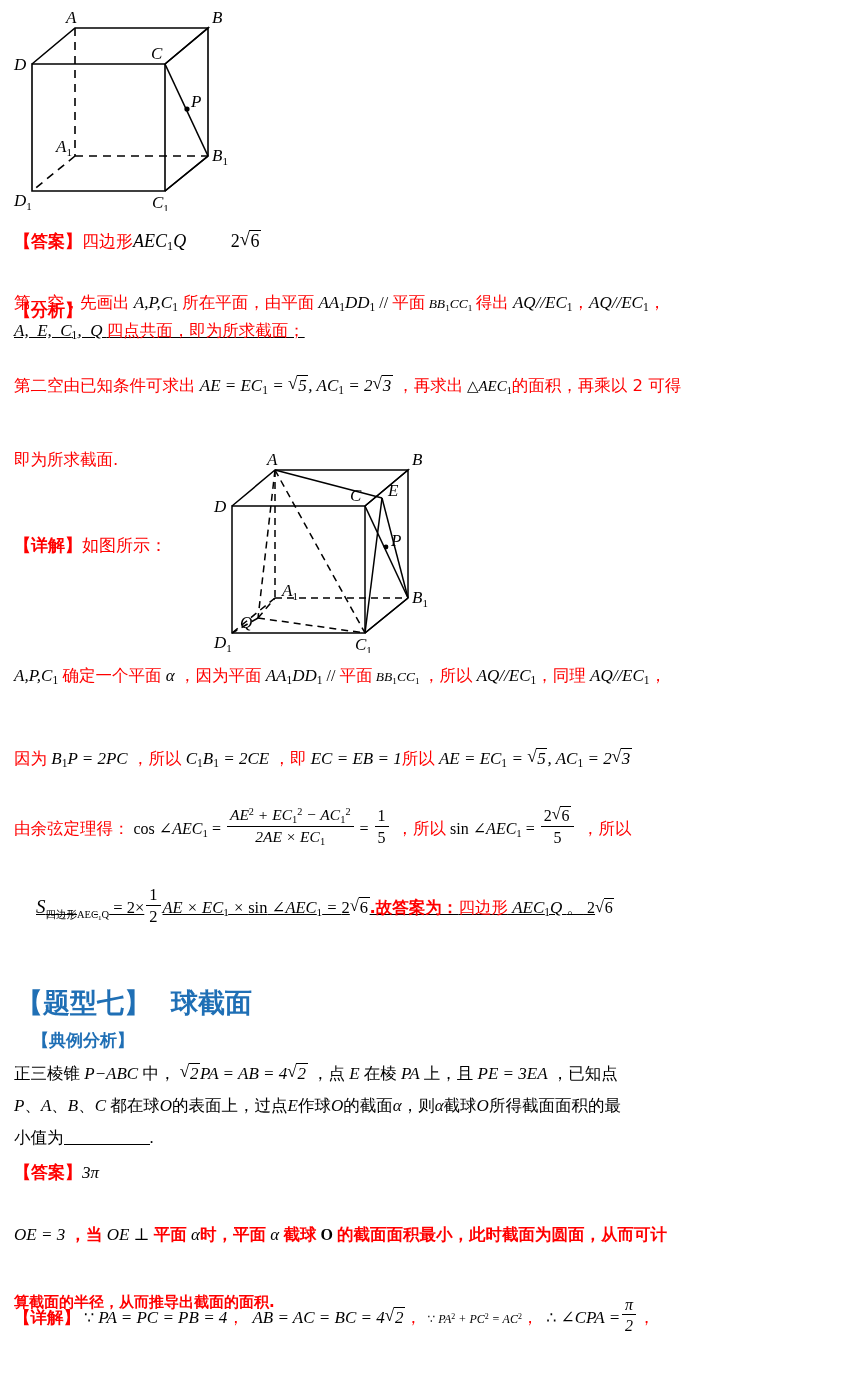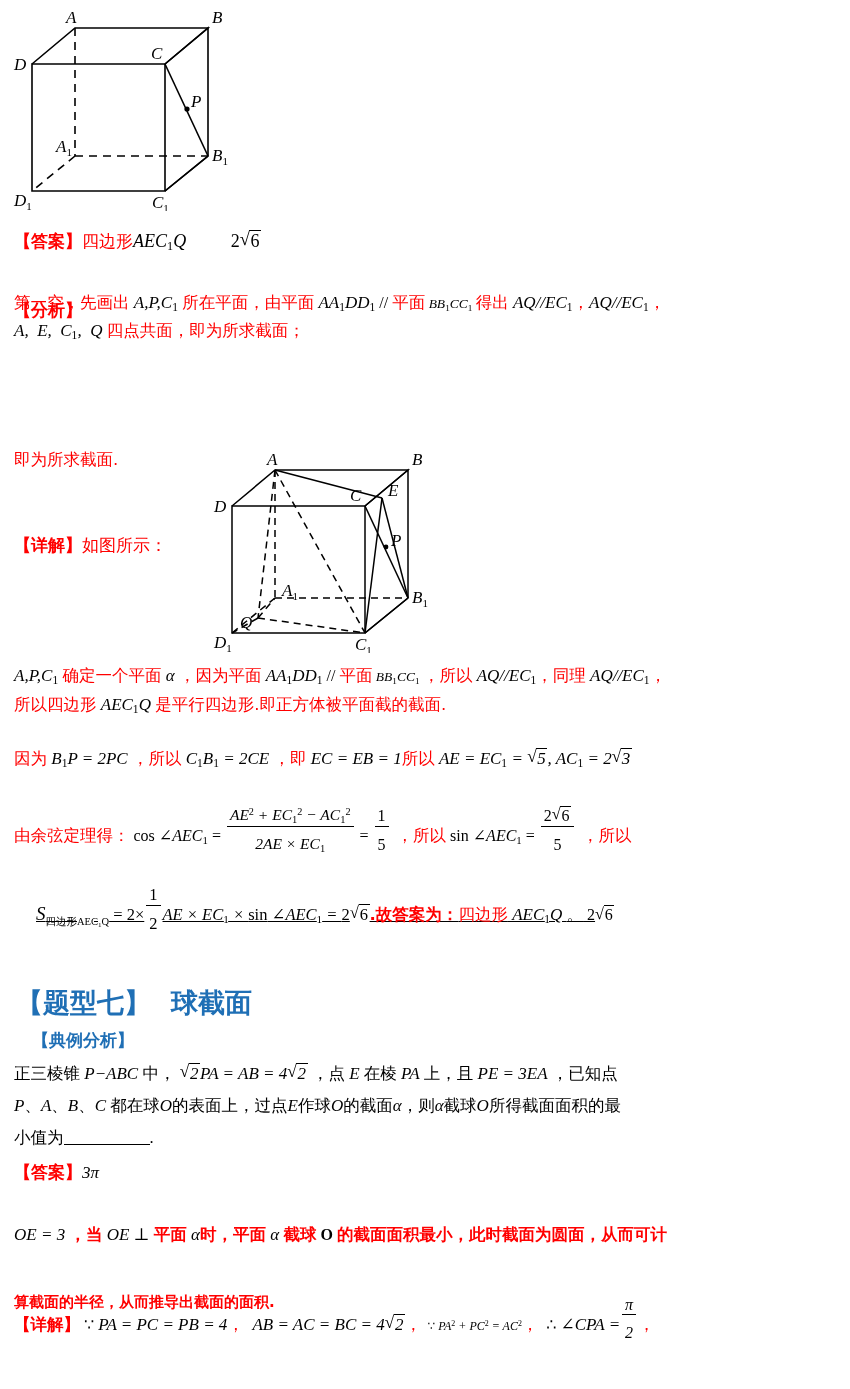--- a/index.html
+++ b/index.html
@@ -62,21 +62,21 @@
 
   
   .frac {
     display: inline-block;
     vertical-align: -0.52em;
     text-align: center;
     line-height: 1.08;
     margin: 0 2px;
   }
   .frac > .num { display: block; padding: 0 3px 1px 3px; }
-  .frac > .den { display: block; padding: 9px 3px 0 3px; border-top: 1.2px solid currentColor; }
+  .frac > .den { display: block; padding: 2px 3px 0 3px; border-top: 1.2px solid currentColor; }
 
   
   .ln {
     position: absolute;
     white-space: nowrap;
   }
 
   .fig { position: absolute; }
   .fig svg { display: block; }
 
@@ -136,24 +136,27 @@
     <span style="display:inline-block;width:36px;"></span>
     <span class="mr black" style="font-size:18px;">2<span class="sqrt"><span>6</span></span></span>
   </div>
 
   <div class="ln cn bold red" style="left:14px; top:262px; font-size:17px;">【分析】</div>
 
   <div class="ln" style="left:14px; top:292px; font-size:16.5px;">
     <span class="cn red">第一空，先画出</span><span class="mi black" style="font-size:17px;">&nbsp;A,P,C<sub>1</sub>&nbsp;</span><span class="cn red">所在平面，由平面</span><span class="mi black" style="font-size:17px;">&nbsp;AA<sub>1</sub>DD<sub>1</sub></span><span class="mr black" style="font-size:16px;">&nbsp;//&nbsp;</span><span class="cn red">平面</span><span class="mi black" style="font-size:13.5px;">&nbsp;BB<sub>1</sub>CC<sub>1</sub>&nbsp;</span><span class="cn red">得出</span><span class="mi black" style="font-size:17px;">&nbsp;AQ//EC<sub>1</sub></span><span class="cn red">，</span><span class="mi black" style="font-size:17px;">AQ//EC<sub>1</sub></span><span class="cn red">，</span>
   </div>
 
-  <div class="ln" style="left:14px; top:320px; font-size:16.5px;">
+  <div class="ln" style="left:14px; top:320px; font-size:16.5px;text-decoration:underline;">
     <span class="mi black" style="font-size:17px;">A,&nbsp; E,&nbsp; C<sub>1</sub>,&nbsp; Q&nbsp;</span><span class="cn red">四点共面，即为所求截面；</span>
   </div>
 
+  <div class="ln" style="left:14px; top:375px; font-size:16.5px;">
+    <span class="cn red">第二空由已知条件可求出</span><span class="mi black" style="font-size:17px;">&nbsp;AE = EC<sub>1</sub> = <span class="sqrt"><span>5</span></span>, AC<sub>1</sub> = 2<span class="sqrt"><span>3</span></span>&nbsp;</span><span class="cn red">，再求出</span><span class="mi black" style="font-size:15px;">&nbsp;△AEC<sub>1</sub></span><span class="cn red">的面积，再乘以 2 可得</span>
+  </div>
 
   <div class="ln cn red" style="left:14px; top:412px; font-size:16.5px;">即为所求截面.</div>
 
   <div class="ln" style="left:14px; top:534px; font-size:17px;text-align:center;">
     <span class="cn bold red">【详解】</span><span class="cn red">如图所示：</span>
   </div>
 
   <div class="fig" style="left:210px; top:448px;">
     <svg width="250" height="205" viewBox="0 0 250 205">
 
@@ -201,23 +204,20 @@
       <text x="202" y="155" font-family="Liberation Serif, serif" font-style="italic" font-size="17">B<tspan font-size="11" dy="4" font-style="normal">1</tspan></text>
       <text x="4" y="200" font-family="Liberation Serif, serif" font-style="italic" font-size="17">D<tspan font-size="11" dy="4" font-style="normal">1</tspan></text>
       <text x="145" y="202" font-family="Liberation Serif, serif" font-style="italic" font-size="17">C<tspan font-size="11" dy="4" font-style="normal">1</tspan></text>
     </svg>
   </div>
 
   <div class="ln" style="left:14px; top:665px; font-size:16.5px;text-align:right;">
     <span class="mi black" style="font-size:17px;">A,P,C<sub>1</sub>&nbsp;</span><span class="cn red">确定一个平面</span><span class="mi black" style="font-size:17px;">&nbsp;α&nbsp;</span><span class="cn red">，因为平面</span><span class="mi black" style="font-size:17px;">&nbsp;AA<sub>1</sub>DD<sub>1</sub></span><span class="mr black" style="font-size:16px;">&nbsp;//&nbsp;</span><span class="cn red">平面</span><span class="mi black" style="font-size:13.5px;">&nbsp;BB<sub>1</sub>CC<sub>1</sub>&nbsp;</span><span class="cn red">，所以</span><span class="mi black" style="font-size:17px;">&nbsp;AQ//EC<sub>1</sub></span><span class="cn red">，同理</span><span class="mi black" style="font-size:17px;">&nbsp;AQ//EC<sub>1</sub></span><span class="cn red">，</span>
   </div>
 
-  <div class="ln" style="left:14px; top:694px; font-size:16.5px;">
-    <span class="cn red">所以四边形</span><span class="mi black" style="font-size:17px;">&nbsp;AEC<sub>1</sub>Q&nbsp;</span><span class="cn red">是平行四边形.即正方体被平面截的截面.</span>
-  </div>
 
   <div class="ln" style="left:14px; top:748px; font-size:16.5px;">
     <span class="cn red">因为</span><span class="mi black" style="font-size:17px;">&nbsp;B<sub>1</sub>P = 2PC&nbsp;</span><span class="cn red">，所以</span><span class="mi black" style="font-size:17px;">&nbsp;C<sub>1</sub>B<sub>1</sub> = 2CE&nbsp;</span><span class="cn red">，即</span><span class="mi black" style="font-size:17px;">&nbsp;EC = EB = 1</span><span class="cn red">所以</span><span class="mi black" style="font-size:17px;">&nbsp;AE = EC<sub>1</sub> = <span class="sqrt"><span>5</span></span>, AC<sub>1</sub> = 2<span class="sqrt"><span>3</span></span></span>
   </div>
 
   <div class="ln" style="left:14px; top:806px; font-size:16.5px;">
     <span class="cn red">由余弦定理得：</span><span class="mr black" style="font-size:16px;">&nbsp;cos&nbsp;<span class="mi">∠AEC<sub>1</sub></span>&nbsp;=&nbsp;</span><span class="frac mi black" style="font-size:15.5px;"><span class="num">AE<sup>2</sup> + EC<sub>1</sub><sup>2</sup> − AC<sub>1</sub><sup>2</sup></span><span class="den">2AE × EC<sub>1</sub></span></span><span class="mr black" style="font-size:16px;">&nbsp;=&nbsp;</span><span class="frac mr black" style="font-size:16px;"><span class="num">1</span><span class="den">5</span></span><span class="cn red" style="margin-left:6px;">，所以</span><span class="mr black" style="font-size:16px;">&nbsp;sin&nbsp;<span class="mi">∠AEC<sub>1</sub></span>&nbsp;=&nbsp;</span><span class="frac mr black" style="font-size:16px;"><span class="num">2<span class="sqrt"><span>6</span></span></span><span class="den">5</span></span><span class="cn red" style="margin-left:6px;">，所以</span>
   </div>
 
   <div class="ln" style="left:36px; top:886px; font-size:16.5px;text-decoration:underline;">

